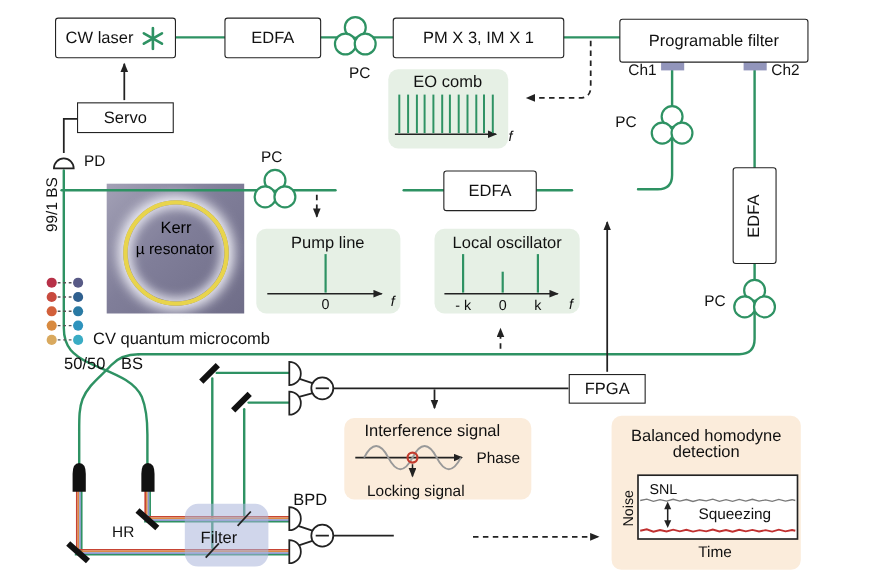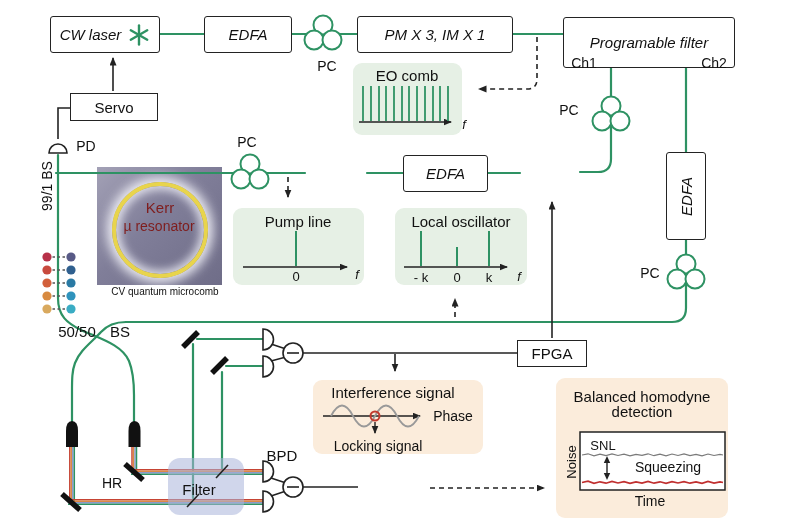--- a/index.html
+++ b/index.html
@@ -1,25 +1,25 @@
 <!DOCTYPE html>
 <html><head>
 <meta charset="utf-8">
 <style>
   html,body{margin:0;padding:0;background:#fff;}
   .stage{position:relative;width:807px;height:523px;background:#fff;overflow:hidden;
          font-family:"Liberation Sans","DejaVu Sans",sans-serif;color:#111;}
   .box{position:absolute;box-sizing:border-box;background:#fff;border:1.6px solid #232323;
        display:flex;align-items:center;justify-content:center;font-size:15px;z-index:3;}
-  .rounded{border-radius:3px;font-style:italic;}
+  .rounded{border-radius:3px;}
   .lbl{position:absolute;transform:translate(-50%,-50%);white-space:nowrap;font-size:14px;z-index:4;}
   .rot{transform:translate(-50%,-50%) rotate(-90deg);}
   .sm{font-size:13px;}
   .it{font-style:italic;}
-  .white{color:#7f1d1d;}
+  .white{color:#000000;}
   .inset{position:absolute;border-radius:9px;z-index:0;}
   .green-bg{background:#e6f0e5;}
   .peach-bg{background:#fbecdb;}
   .photo{position:absolute;left:97px;top:167px;width:125px;height:118px;z-index:0;
          background:linear-gradient(135deg,#a3a1b6 0%,#807e99 45%,#6f6d88 100%);}
   .ring{position:absolute;left:50%;top:53%;width:88px;height:88px;transform:translate(-50%,-50%);
         border-radius:50%;border:4px solid #e8d44c;
         box-shadow:0 0 11px 5px rgba(246,246,252,0.9), inset 0 0 9px 4px rgba(246,246,252,0.75);}
   svg.overlay{position:absolute;left:0;top:0;z-index:2;}
   .vtxt{transform:rotate(-90deg);white-space:nowrap;}
@@ -244,21 +244,21 @@
           <path d="M11,1.5 V20.5" transform="rotate(120 11 11)"></path>
       </g>
     </svg>
   </div>
   <div class="box rounded" style="left:204px;top:16px;width:88px;height:37px">
       <span>EDFA</span>
     </div>
   <div class="box rounded" style="left:357px;top:16px;width:156px;height:37px">
       <span>PM X 3, IM X 1</span>
     </div>
-  <div class="box rounded" style="left:563px;top:17px;width:172px;height:51px">
+  <div class="box rounded" style="left:563px;top:17px;width:172px;height:40px">
       <span>Programable filter</span>
     </div>
   <div class="box" style="left:70px;top:93px;width:88px;height:28px">
       <span>Servo</span>
     </div>
   <div class="box rounded" style="left:403px;top:155px;width:85px;height:37px">
       <span>EDFA</span>
     </div>
   <div class="box rounded" style="left:666px;top:152px;width:40px;height:88px">
       <span class="vtxt">EDFA</span>
@@ -270,21 +270,21 @@
   <div class="lbl" style="left:327px;top:66px">PC</div>
   <div class="lbl" style="left:584px;top:63px">Ch1</div>
   <div class="lbl" style="left:714px;top:63px">Ch2</div>
   <div class="lbl" style="left:86px;top:146px">PD</div>
   <div class="lbl rot" style="left:47px;top:186px">99/1 BS</div>
   <div class="lbl" style="left:247px;top:142px">PC</div>
   <div class="lbl" style="left:569px;top:110px">PC</div>
   <div class="lbl" style="left:650px;top:273px">PC</div>
   <div class="lbl white" style="left:160px;top:207px;font-size:15px">Kerr</div>
   <div class="lbl white" style="left:159px;top:226px">µ resonator</div>
-  <div class="lbl" style="left:165px;top:291px;font-size:10px">CV quantum microcomb</div>
+  <div class="lbl" style="left:165px;top:308px;font-size:15px">CV quantum microcomb</div>
   <div class="lbl" style="left:77px;top:331px;font-size:15px">50/50</div>
   <div class="lbl" style="left:120px;top:331px;font-size:15px">BS</div>
   <div class="lbl" style="left:112px;top:483px">HR</div>
   <div class="lbl" style="left:199px;top:489px;font-size:15px">Filter</div>
   <div class="lbl" style="left:282px;top:455px;font-size:15px">BPD</div>
 
   <div class="lbl" style="left:407px;top:75px;font-size:15px">EO comb</div>
   <div class="lbl sm it" style="left:464px;top:124px">f</div>
 
   <div class="lbl" style="left:298px;top:221px;font-size:15px">Pump line</div>

